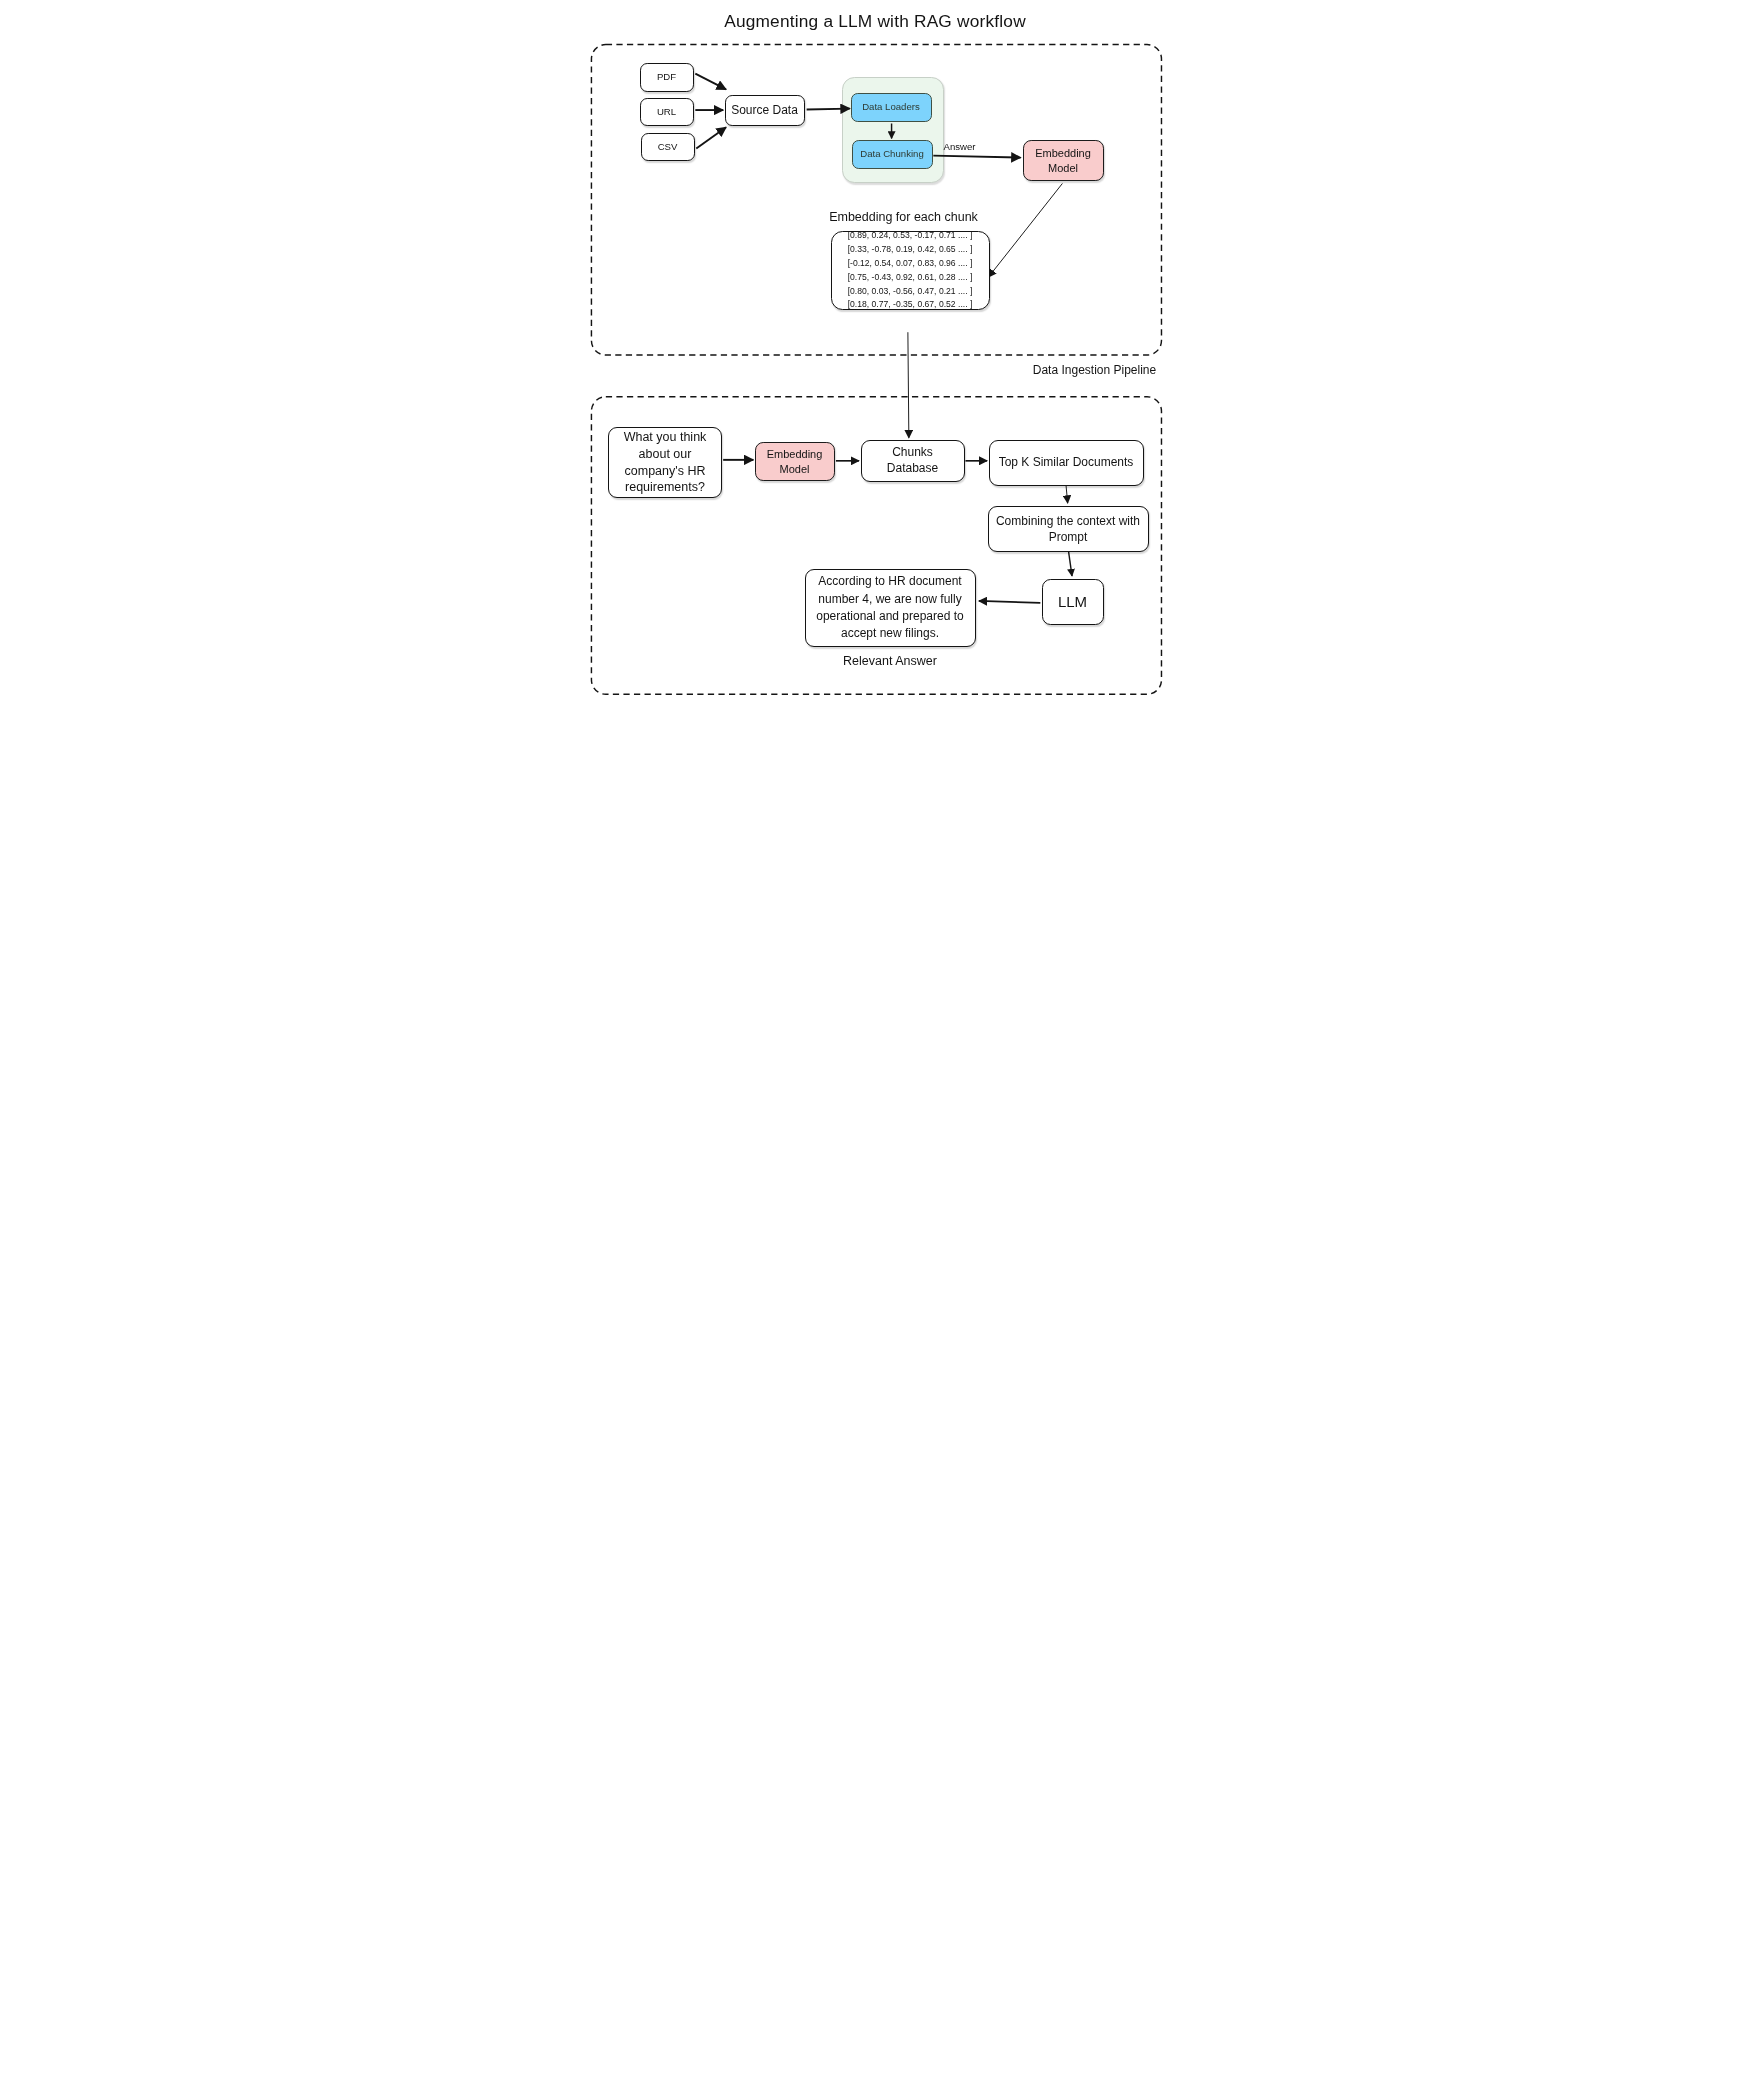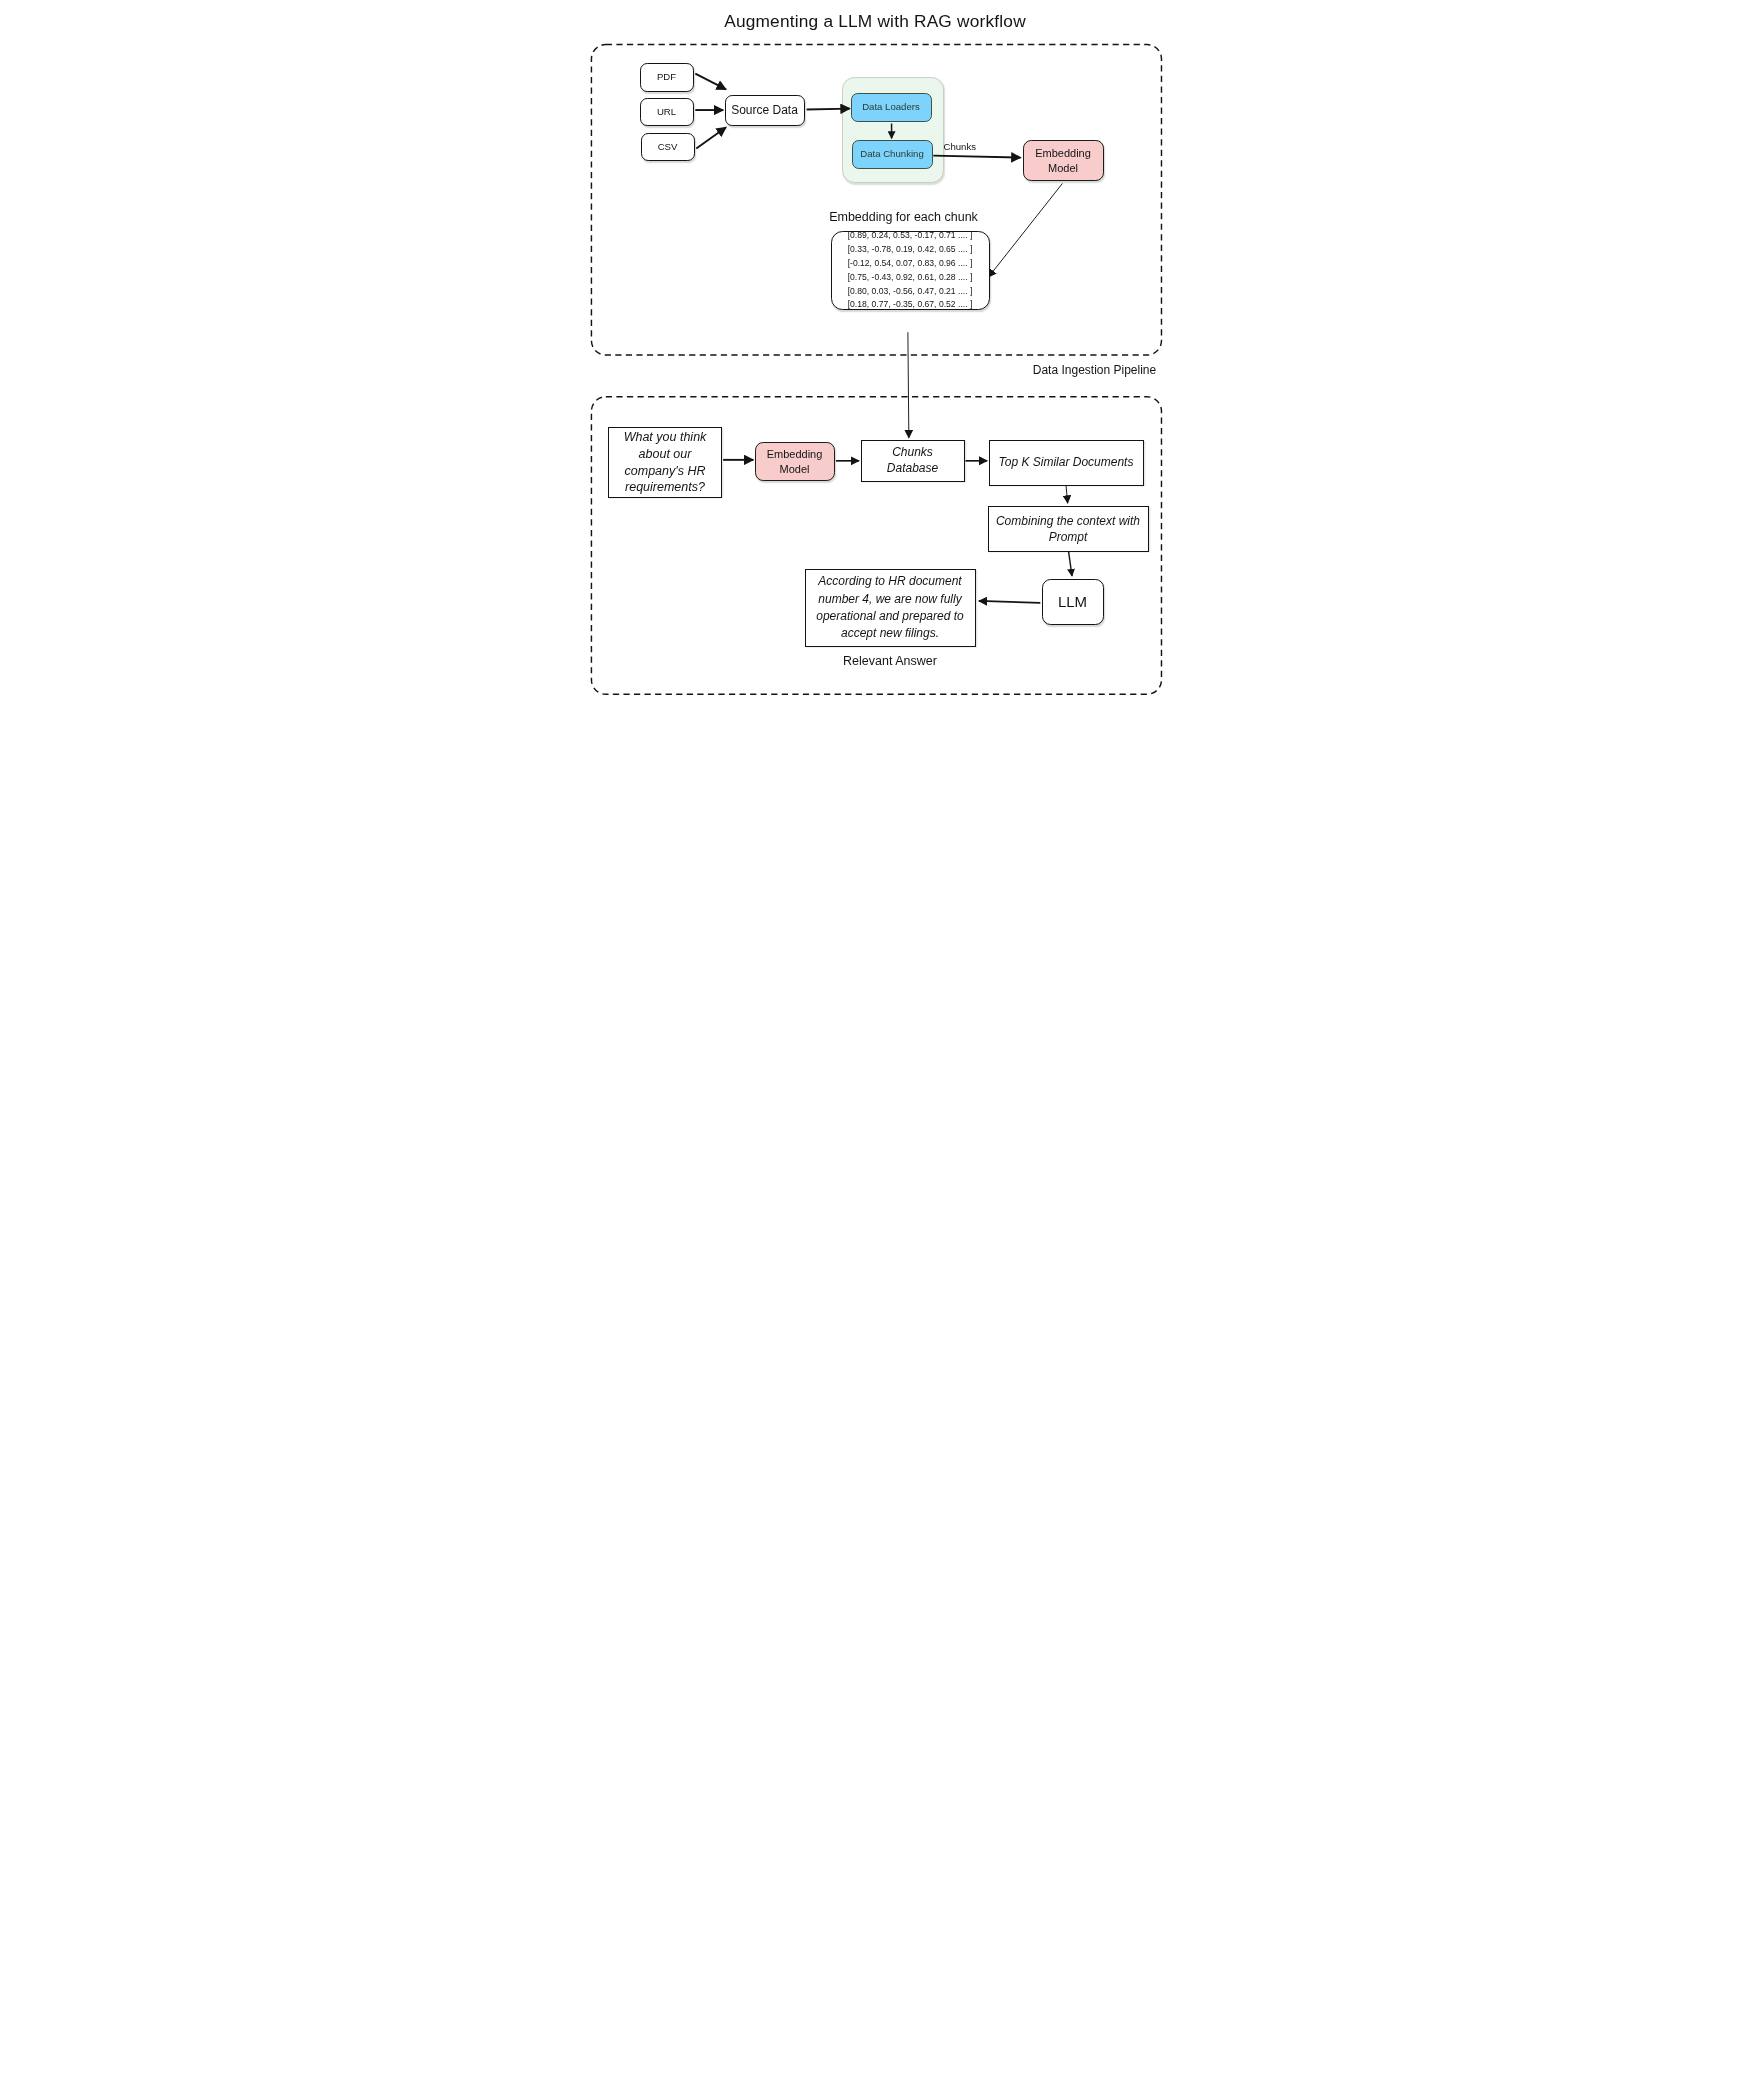--- a/index.html
+++ b/index.html
@@ -47,21 +47,21 @@
     color:var(--green-text);
     border-radius:6.7px;
     box-shadow:none;
   }
   .node.pink{
     background:var(--pink);
     border:1.4px solid #1c1c1c;
     border-radius:8.2px;
     font-size:11px;
   }
-  .node.big-round{border-radius:0;font-style:italic;}
+  .node.big-round{border-radius:9px;}
   .label{
     position:absolute;z-index:4;
     color:var(--ink);
   }
   .vector-box{
     flex-direction:column;gap:0.5px;
     font-size:8.6px;line-height:1.55;
     border-radius:11.5px;
   }
   .vector-line{white-space:nowrap;}
@@ -113,21 +113,21 @@
 
   <div class="node" style="left:56px;top:63px;width:54px;height:29px;">PDF</div>
   <div class="node" style="left:56px;top:98px;width:54px;height:28px;">URL</div>
   <div class="node" style="left:57px;top:133px;width:54px;height:28px;">CSV</div>
 
   <div class="node" style="left:141px;top:95px;width:80px;height:31px;font-size:12px;">Source Data</div>
 
   <div class="node green" style="left:267px;top:93px;width:81px;height:29px;">Data Loaders</div>
   <div class="node green" style="left:268px;top:140px;width:81px;height:29px;">Data Chunking</div>
 
-  <div class="label edge-label" style="left:360px;top:141px;">Chunks</div>
+  <div class="label edge-label" style="left:360px;top:141px;">Answer</div>
 
   <div class="node pink" style="left:439px;top:140px;width:81px;height:41px;">Embedding Model</div>
 
   <div class="label" style="left:230px;top:210px;width:180px;text-align:center;font-size:12.5px;">Embedding for each chunk</div>
 
   <div class="node vector-box" style="left:247px;top:231px;width:159px;height:79px;">
     <div class="vector-line">[0.89, 0.24, 0.53, -0.17, 0.71 .... ]</div>
     <div class="vector-line">[0.33, -0.78, 0.19, 0.42, 0.65 .... ]</div>
     <div class="vector-line">[-0.12, 0.54, 0.07, 0.83, 0.96 .... ]</div>
     <div class="vector-line">[0.75, -0.43, 0.92, 0.61, 0.28 .... ]</div>

